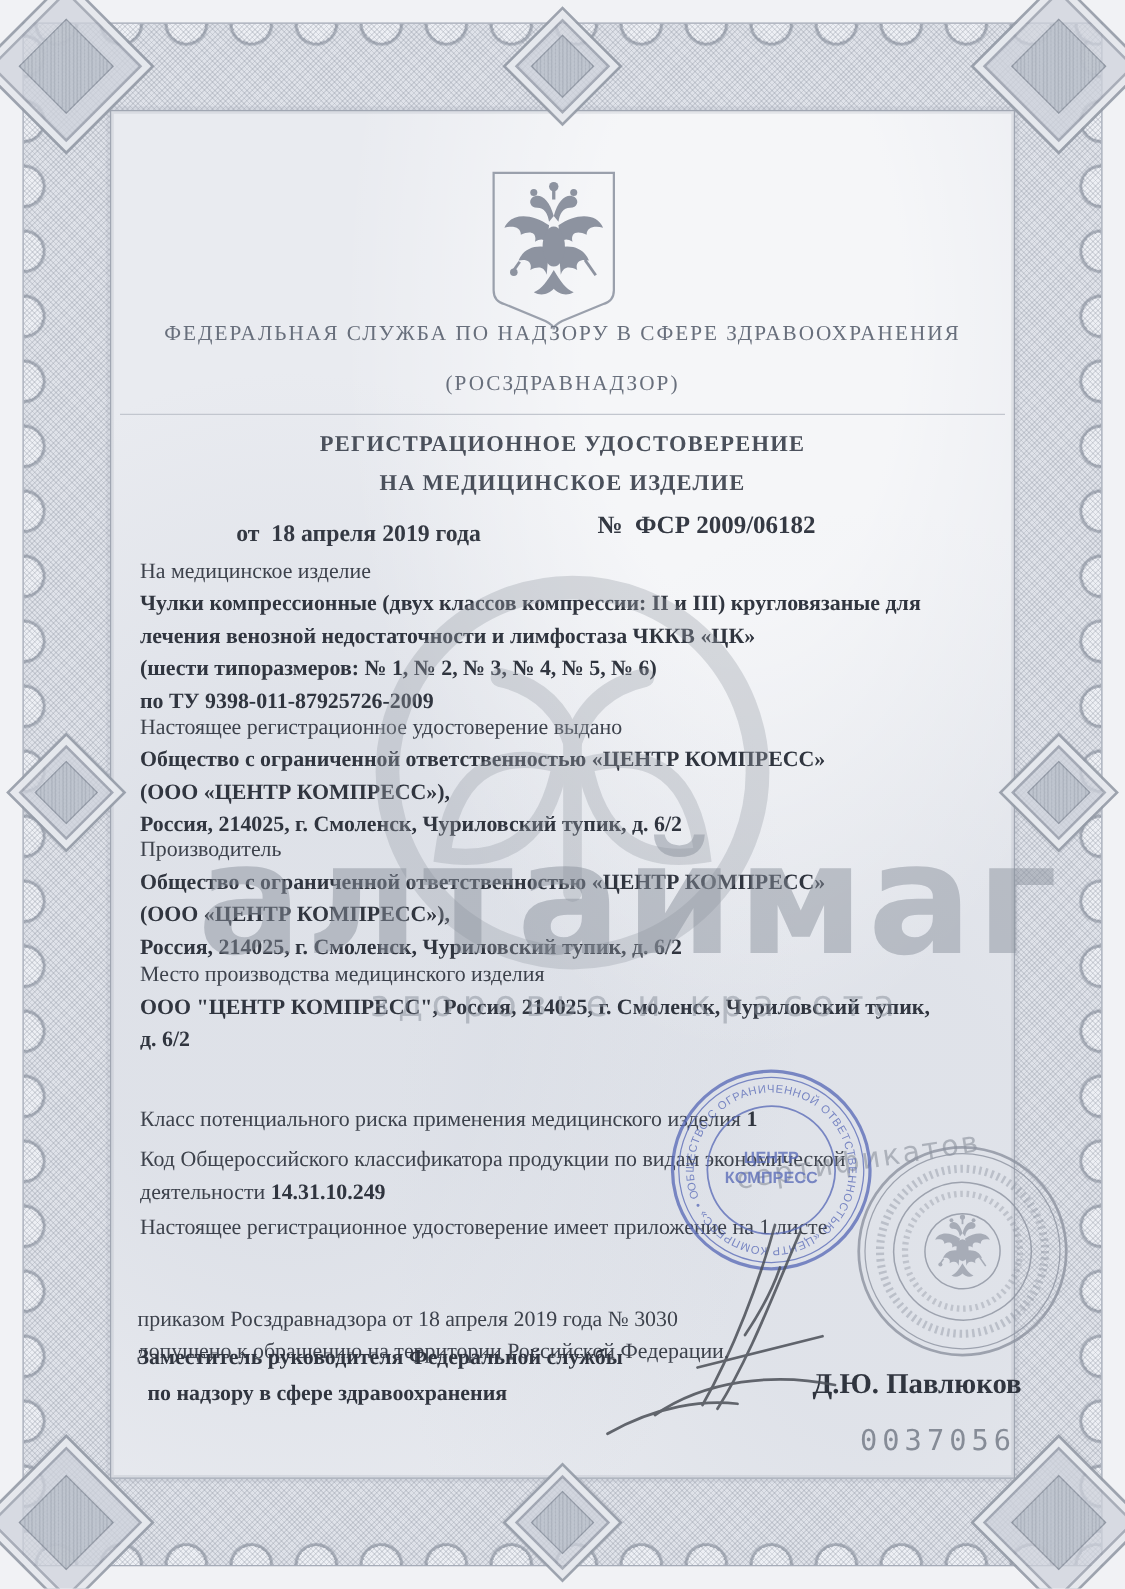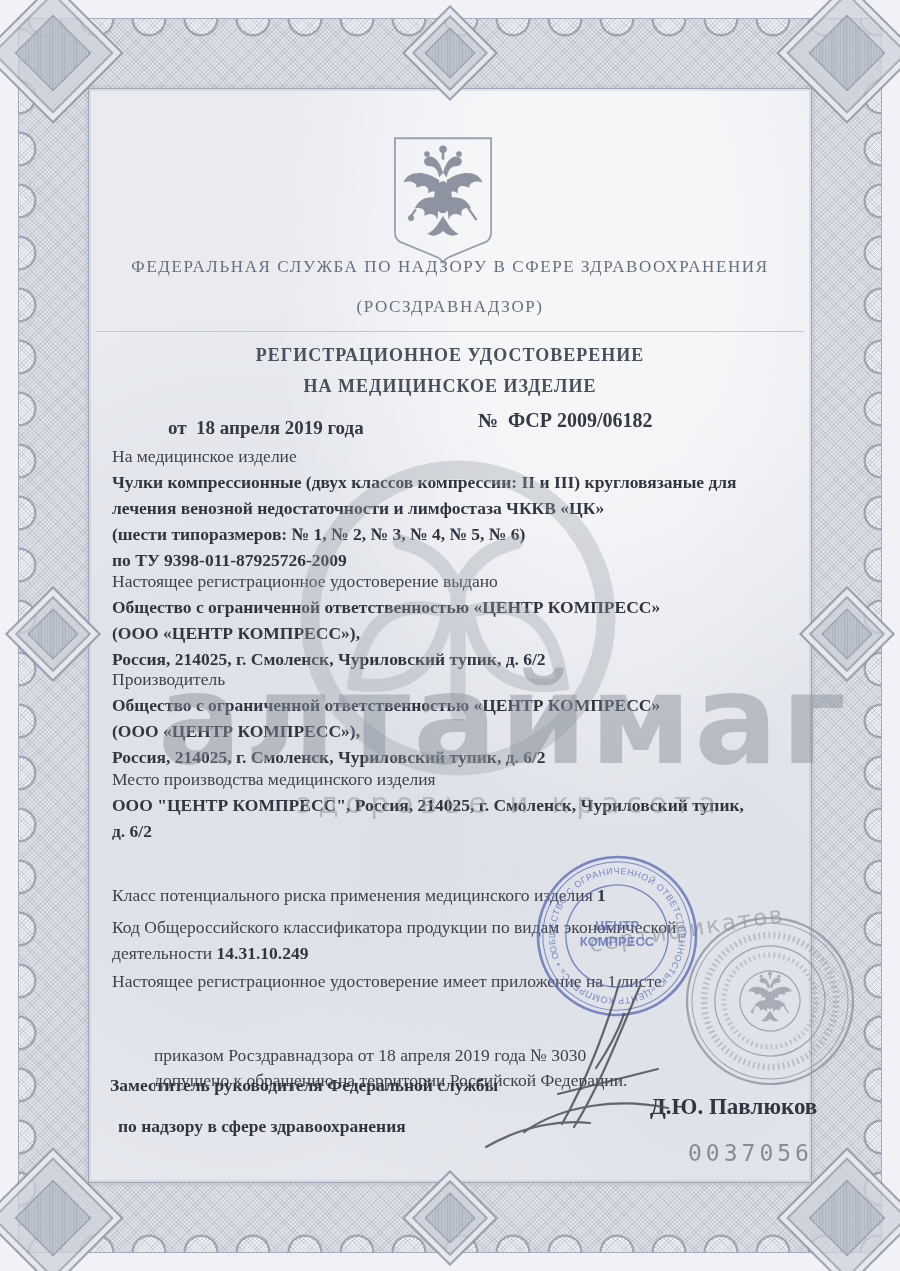--- a/index.html
+++ b/index.html
@@ -56,24 +56,24 @@
     position:absolute; left:90px; right:90px; text-align:center; z-index:2;
     color:#686f7c; font-size:17px; letter-spacing:1.6px; line-height:22px;
   }
   .rule { position:absolute; left:96px; right:96px; height:0; border-top:1px solid #c2c6ce; z-index:2; }
   .cert-title {
     position:absolute; left:90px; right:90px; text-align:center; z-index:2;
     color:#4a505b; font-weight:bold; font-size:18px; letter-spacing:1px; line-height:31px;
   }
   .pre { white-space:pre; }
   .cert-number { position:absolute; z-index:2; color:#343943; font-weight:bold; font-size:20px; }
-  .cert-date   { position:absolute; z-index:2; color:#343943; font-weight:bold; font-size:19px; }
+  .cert-date   { position:absolute; z-index:2; color:#343943; font-weight:bold; font-size:19px;margin-left:21px; }
   .block { position:absolute; left:112px; width:700px; z-index:2; font-size:17.5px; line-height:26px; color:#3d424c; }
   .block b, .bold { font-weight:bold; color:#30353f; }
-  .footer-reg { font-size:17.5px; line-height:25px; color:#3d424c;margin-left:44px; }
+  .footer-reg { font-size:17.5px; line-height:25px; color:#3d424c; }
   .signatory { font-weight:bold; color:#30353f; margin-top:-21px; }
   .sig-name { position:absolute; z-index:4; font-weight:bold; font-size:23px; color:#30353f; }
   .serial {
     position:absolute; z-index:2; font-family:"DejaVu Sans Mono", monospace;
     font-size:23px; letter-spacing:4px; color:#868c97;
   }
   
   .wm { position:absolute; z-index:3; pointer-events:none; }
   .wm-brand {
     font-family:"DejaVu Sans", sans-serif; font-weight:bold;
@@ -182,21 +182,21 @@
     <div>
       <span>деятельности </span><b>14.31.10.249</b>
     </div>
   </div>
   <div class="block" style="top:968px;">Настоящее регистрационное удостоверение имеет приложение на 1 листе</div>
 
   <div class="block" style="top:1043px; left:110px;">
     <div class="footer-reg">приказом Росздравнадзора от 18 апреля 2019 года № 3030</div>
     <div class="footer-reg">допущено к обращению на территории Российской Федерации.</div>
     <div class="signatory">Заместитель руководителя Федеральной службы</div>
-    <div class="signatory" style="margin-top:15px; margin-left:8px;">по надзору в сфере здравоохранения</div>
+    <div class="signatory" style="margin-top:3px; margin-left:8px;">по надзору в сфере здравоохранения</div>
   </div>
   <div class="sig-name" style="left:650px; top:1094px;">Д.Ю. Павлюков</div>
   <div class="serial" style="left:688px; top:1140px;">0037056</div>
 
   <svg class="wm-logo" style="left:290px; top:450px;" width="336" height="336" viewBox="-168 -168 336 336">
     <g stroke="#9aa0a9" fill="none" stroke-linecap="round">
       <circle r="148" stroke-width="19"></circle>
       <path d="M0 96 L0 -24" stroke-width="15"></path>
       <path d="M0 -24 Q-14 -66 -58 -76" stroke-width="15"></path>
       <path d="M0 -24 Q14 -66 58 -76" stroke-width="15"></path>

